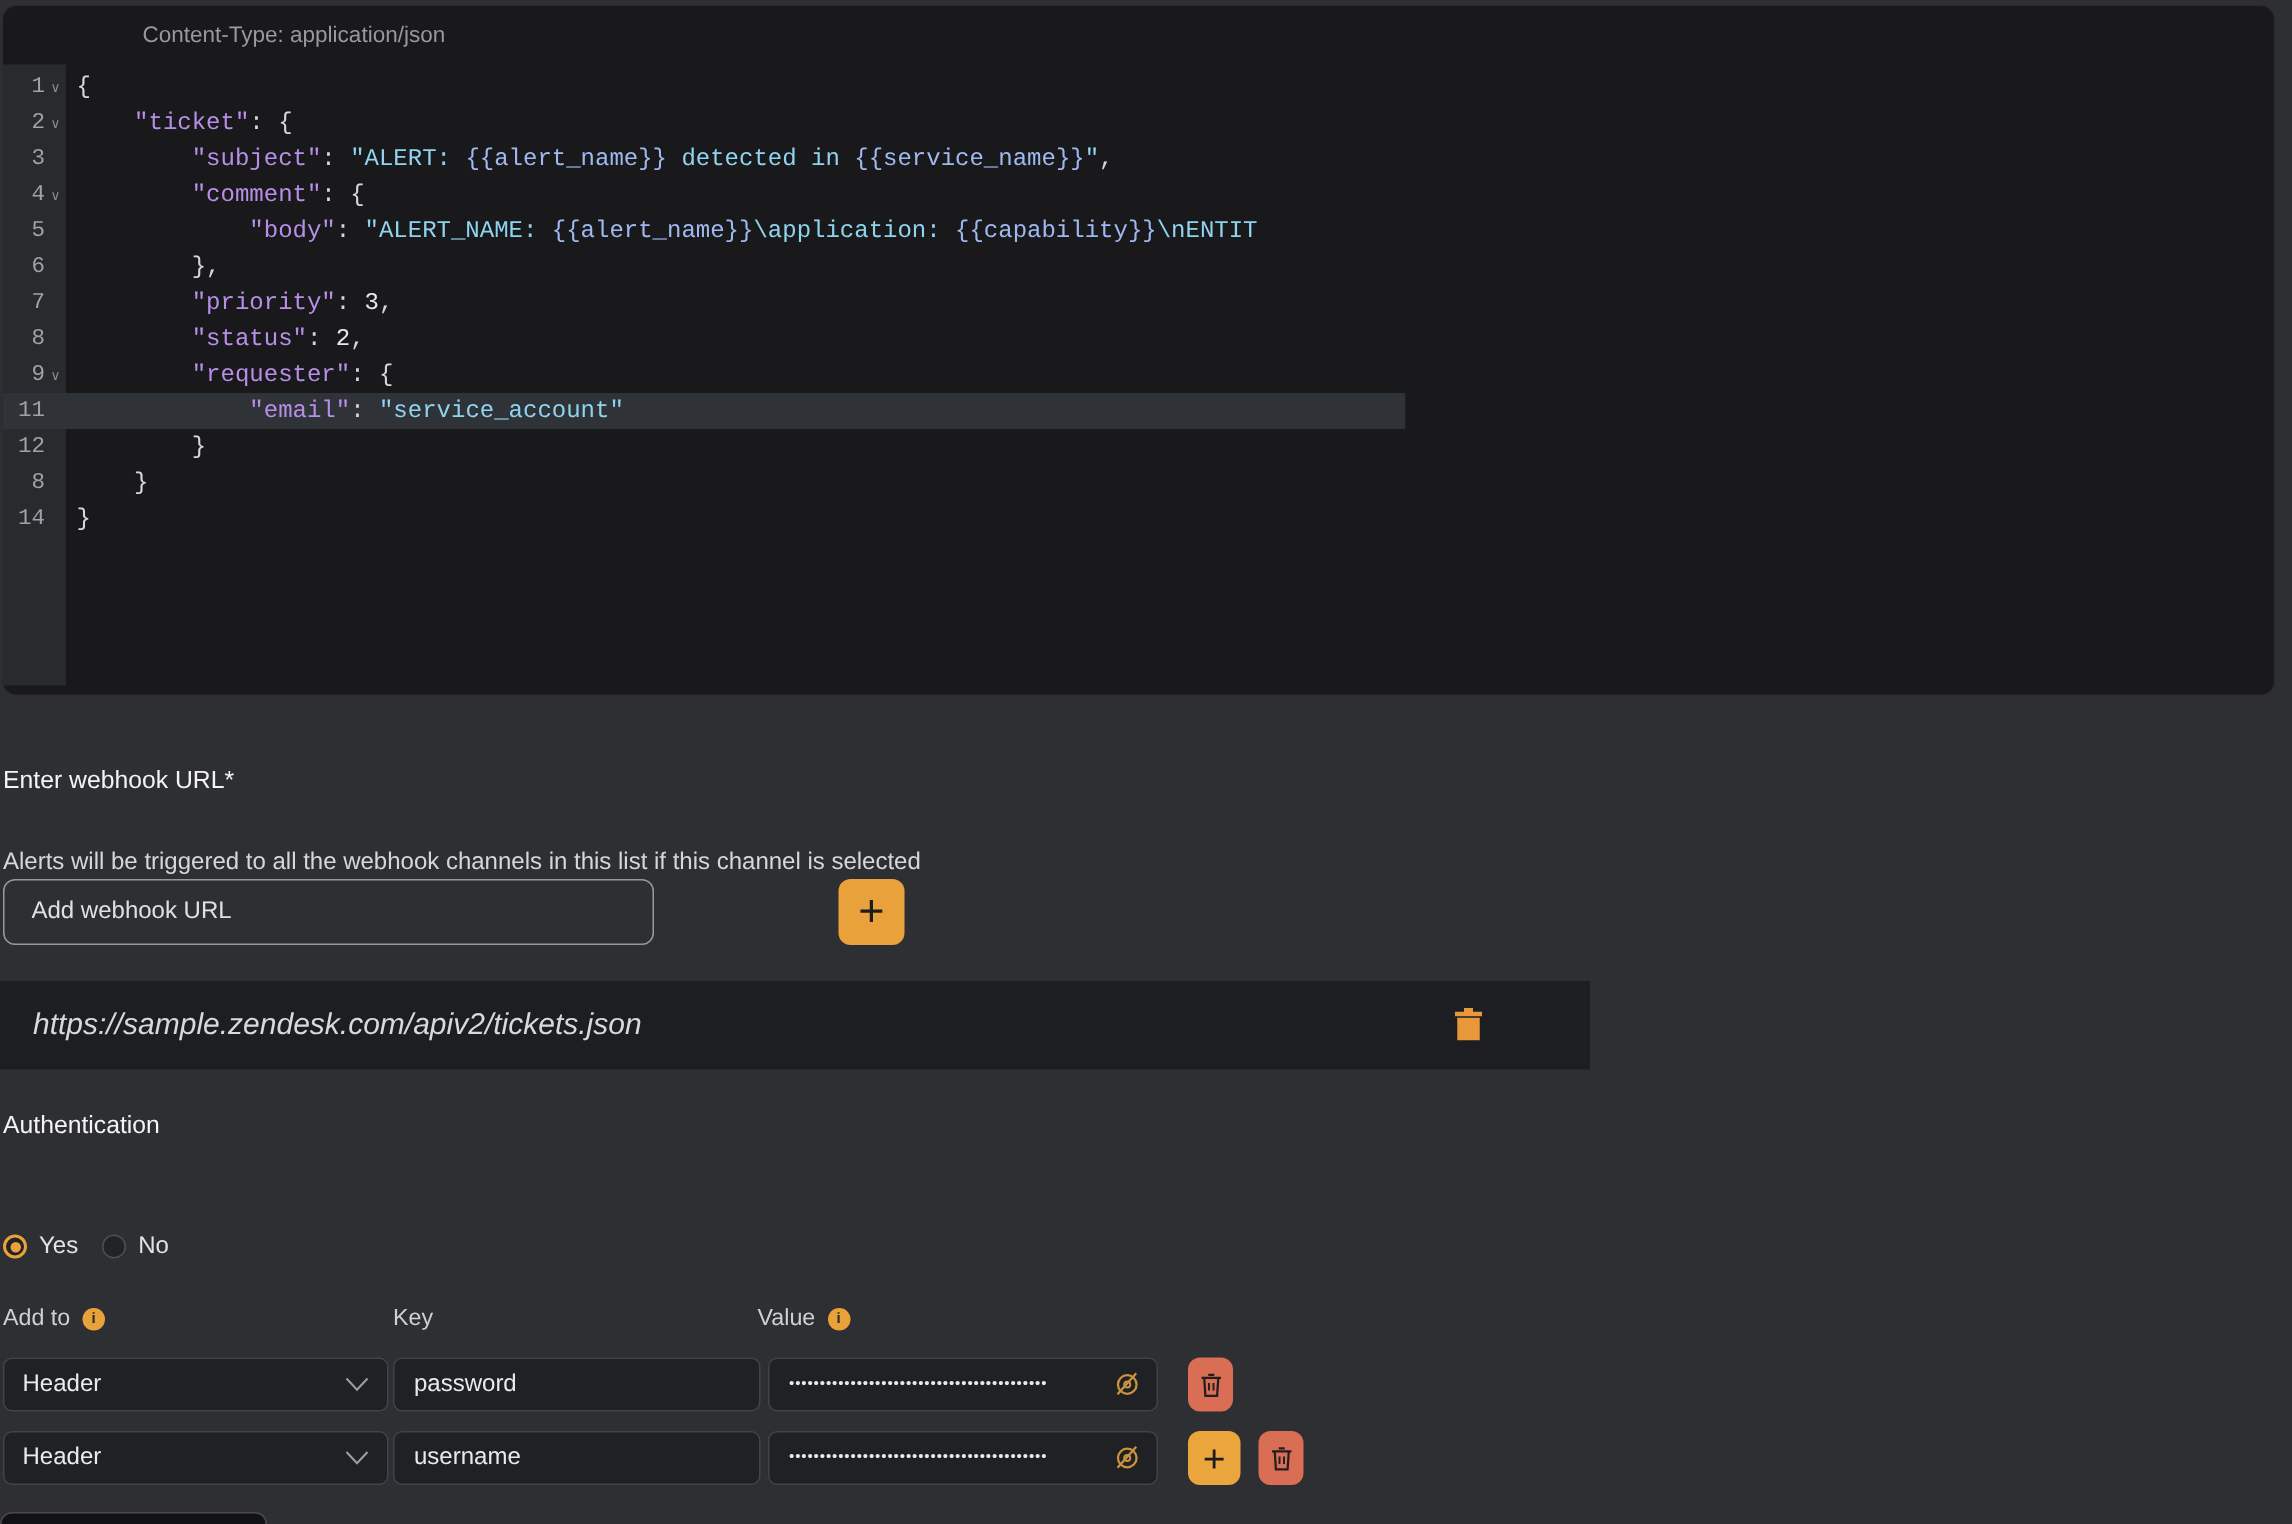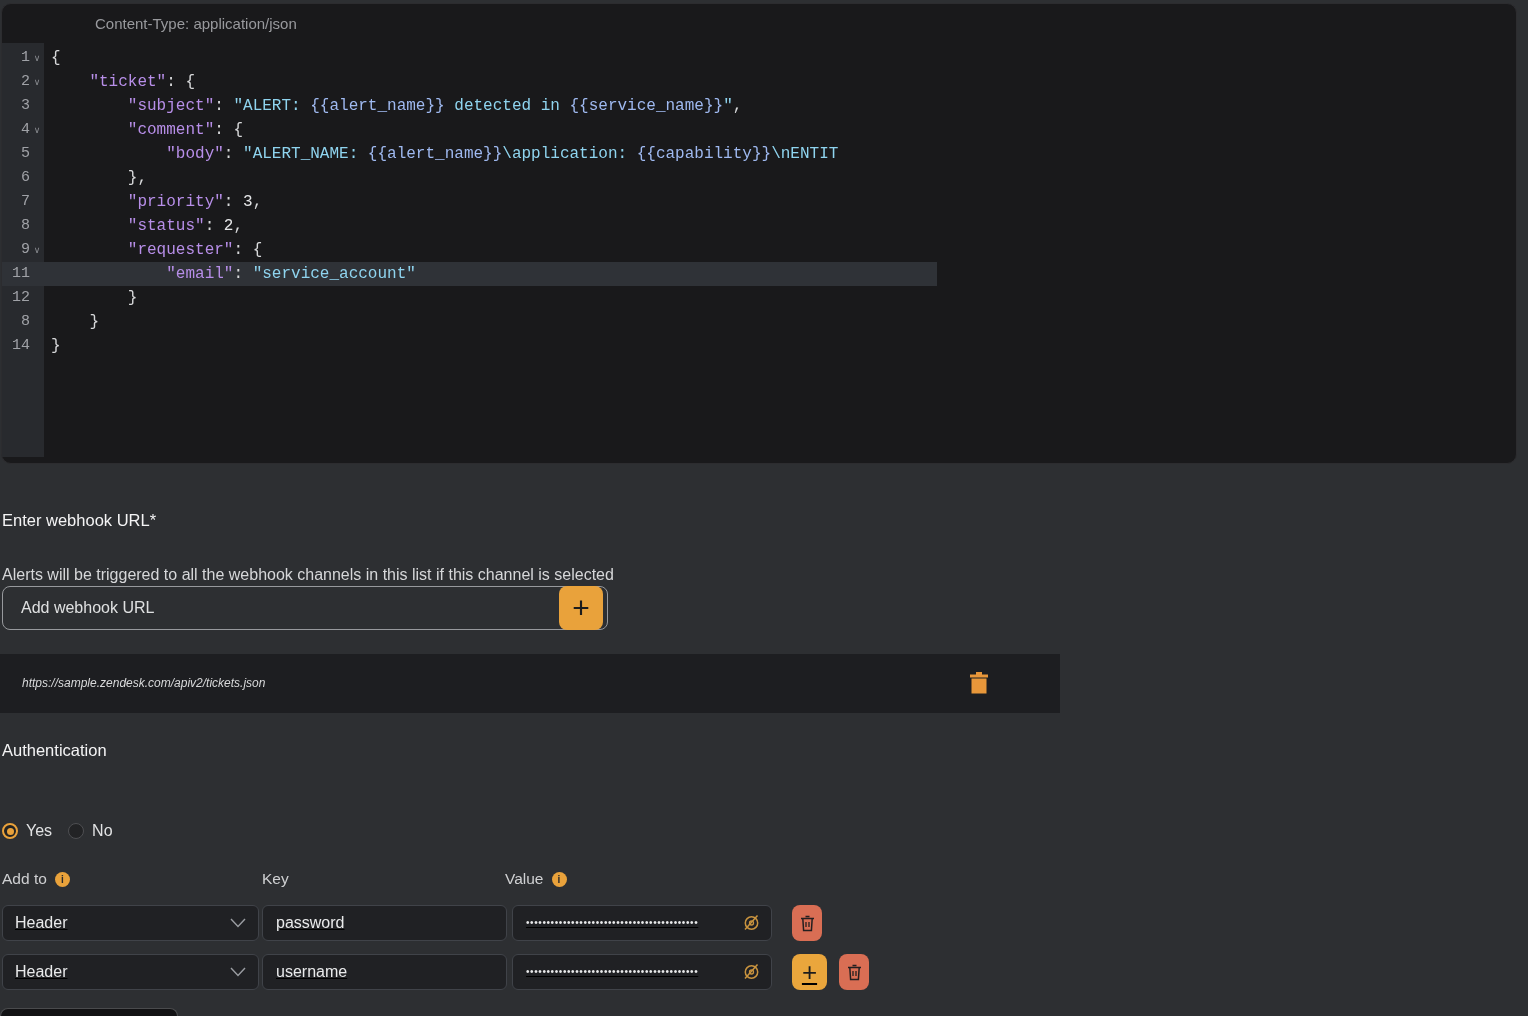--- a/index.html
+++ b/index.html
@@ -21,43 +21,43 @@
   .gut .chev{width:14px;text-align:center;font-size:9px;color:#8b8d92;font-family:"Liberation Sans",sans-serif;}
   .code{flex:1;white-space:pre;overflow:hidden;padding-left:7px;color:#d7d8da;}
   .code .k{color:#b78ee8;}
   .code .s{color:#8fd4ef;}
   .code .t{color:#9fb9f0;}
   .code .n{color:#e6e7e9;}
 
   
   .section-heading{position:absolute;font-size:16.5px;font-weight:normal;color:#f4f4f5;}
   .section-desc{position:absolute;font-size:16px;color:#d6d7d9;}
-  .webhook-input{position:absolute;left:2px;top:586px;width:606px;height:44px;box-sizing:border-box;
+  .webhook-input{position:absolute;left:2px;top:586px;width:434px;height:44px;box-sizing:border-box;
     background:transparent;border:1px solid #97999d;border-radius:8px;color:#3b82f6;
     font-size:16px;padding:0 18px;font-family:"Liberation Sans",sans-serif;outline:none;}
   .webhook-input::placeholder{color:#dfe0e1;opacity:1;}
   .add-url-btn{position:absolute;left:559px;top:586px;width:44px;height:44px;border:none;
     background:#e9a23b;border-radius:8px;color:#1c1c1c;font-size:30px;font-weight:300;line-height:40px;
     text-align:center;cursor:pointer;padding:0;font-family:"Liberation Sans",sans-serif;}
   .url-row{position:absolute;left:0;top:654px;width:1060px;height:59px;background:#1d1e21;}
-  .url-text{position:absolute;left:22px;top:0;height:59px;line-height:59px;font-size:12px;
+  .url-text{position:absolute;left:22px;top:0;height:59px;line-height:59px;font-size:20px;
     font-style:italic;color:#d8d9da;}
   .url-trash{position:absolute;left:966px;top:17px;width:26px;height:26px;background:none;border:none;
     cursor:pointer;padding:0;}
 
   
   .radio-group{position:absolute;left:2px;top:822px;display:flex;align-items:flex-start;gap:16px;}
   .radio-item{display:flex;align-items:center;gap:8px;font-size:16px;color:#e2e3e4;cursor:pointer;}
   .radio-on{width:12px;height:12px;border:2px solid #e9a23b;border-radius:50%;position:relative;background:#232323;}
   .radio-on::after{content:"";position:absolute;left:2.5px;top:2.5px;width:7px;height:7px;border-radius:50%;background:#e9a23b;}
   .radio-off{width:14px;height:14px;border:1.5px solid #4e4f52;border-radius:50%;background:#222325;}
   .col-label{position:absolute;top:870px;font-size:15.5px;color:#cfd0d2;display:flex;align-items:center;gap:8px;}
   .info-dot{display:inline-block;width:15px;height:15px;border-radius:50%;background:#e9a23b;color:#2a2a2a;
     font-size:10px;font-weight:bold;text-align:center;line-height:15px;font-style:normal;}
-  .kv-row{position:absolute;left:2px;display:flex;align-items:center;text-decoration:underline;}
+  .kv-row{position:absolute;left:2px;display:flex;align-items:center;}
   .kv-select{width:257px;height:36px;box-sizing:border-box;background:#202124;border:1px solid #404349;
     border-radius:6px;display:flex;align-items:center;padding:0 12px;color:#e9eaeb;font-size:16px;cursor:pointer;}
   .kv-select .sel-label{flex:1;}
   .kv-input{width:245px;height:36px;box-sizing:border-box;background:#202124;border:1px solid #404349;
     border-radius:6px;color:#e9eaeb;font-size:16px;padding:0 13px;margin-left:3px;outline:none;
     font-family:"Liberation Sans",sans-serif;}
   .kv-value{width:260px;height:36px;box-sizing:border-box;background:#202124;border:1px solid #404349;
     border-radius:6px;margin-left:5px;display:flex;align-items:center;padding:0 9px 0 13px;}
   .mask{flex:1;font-size:10px;letter-spacing:0.6px;color:#e8e9ea;overflow:hidden;white-space:nowrap;line-height:36px;}
   .icon-btn{height:36px;border:none;border-radius:8px;cursor:pointer;display:flex;align-items:center;

